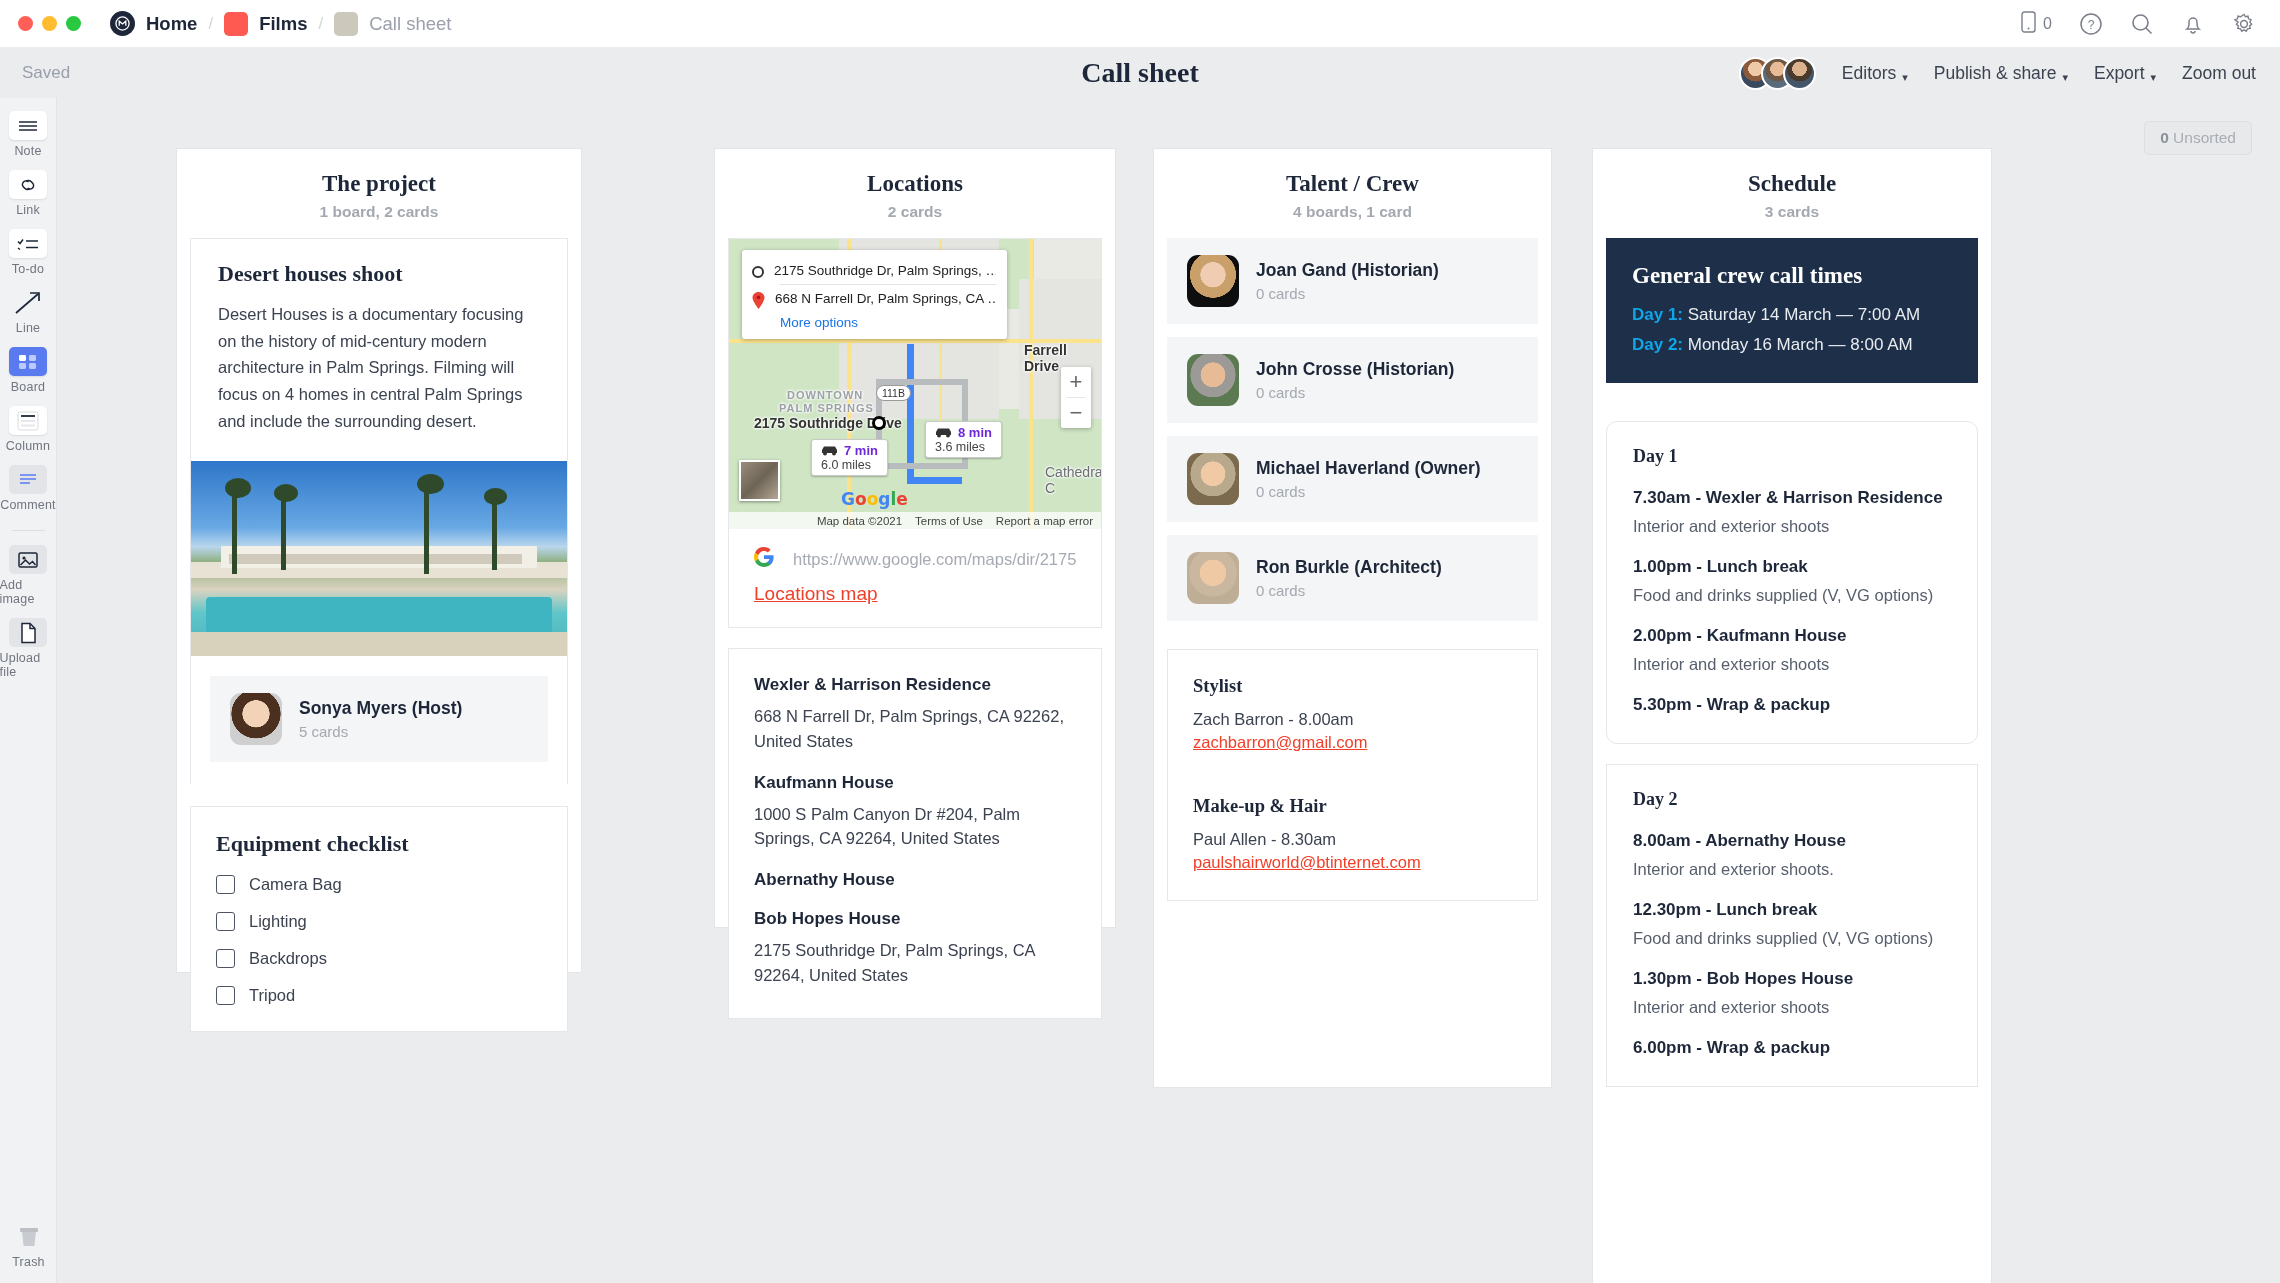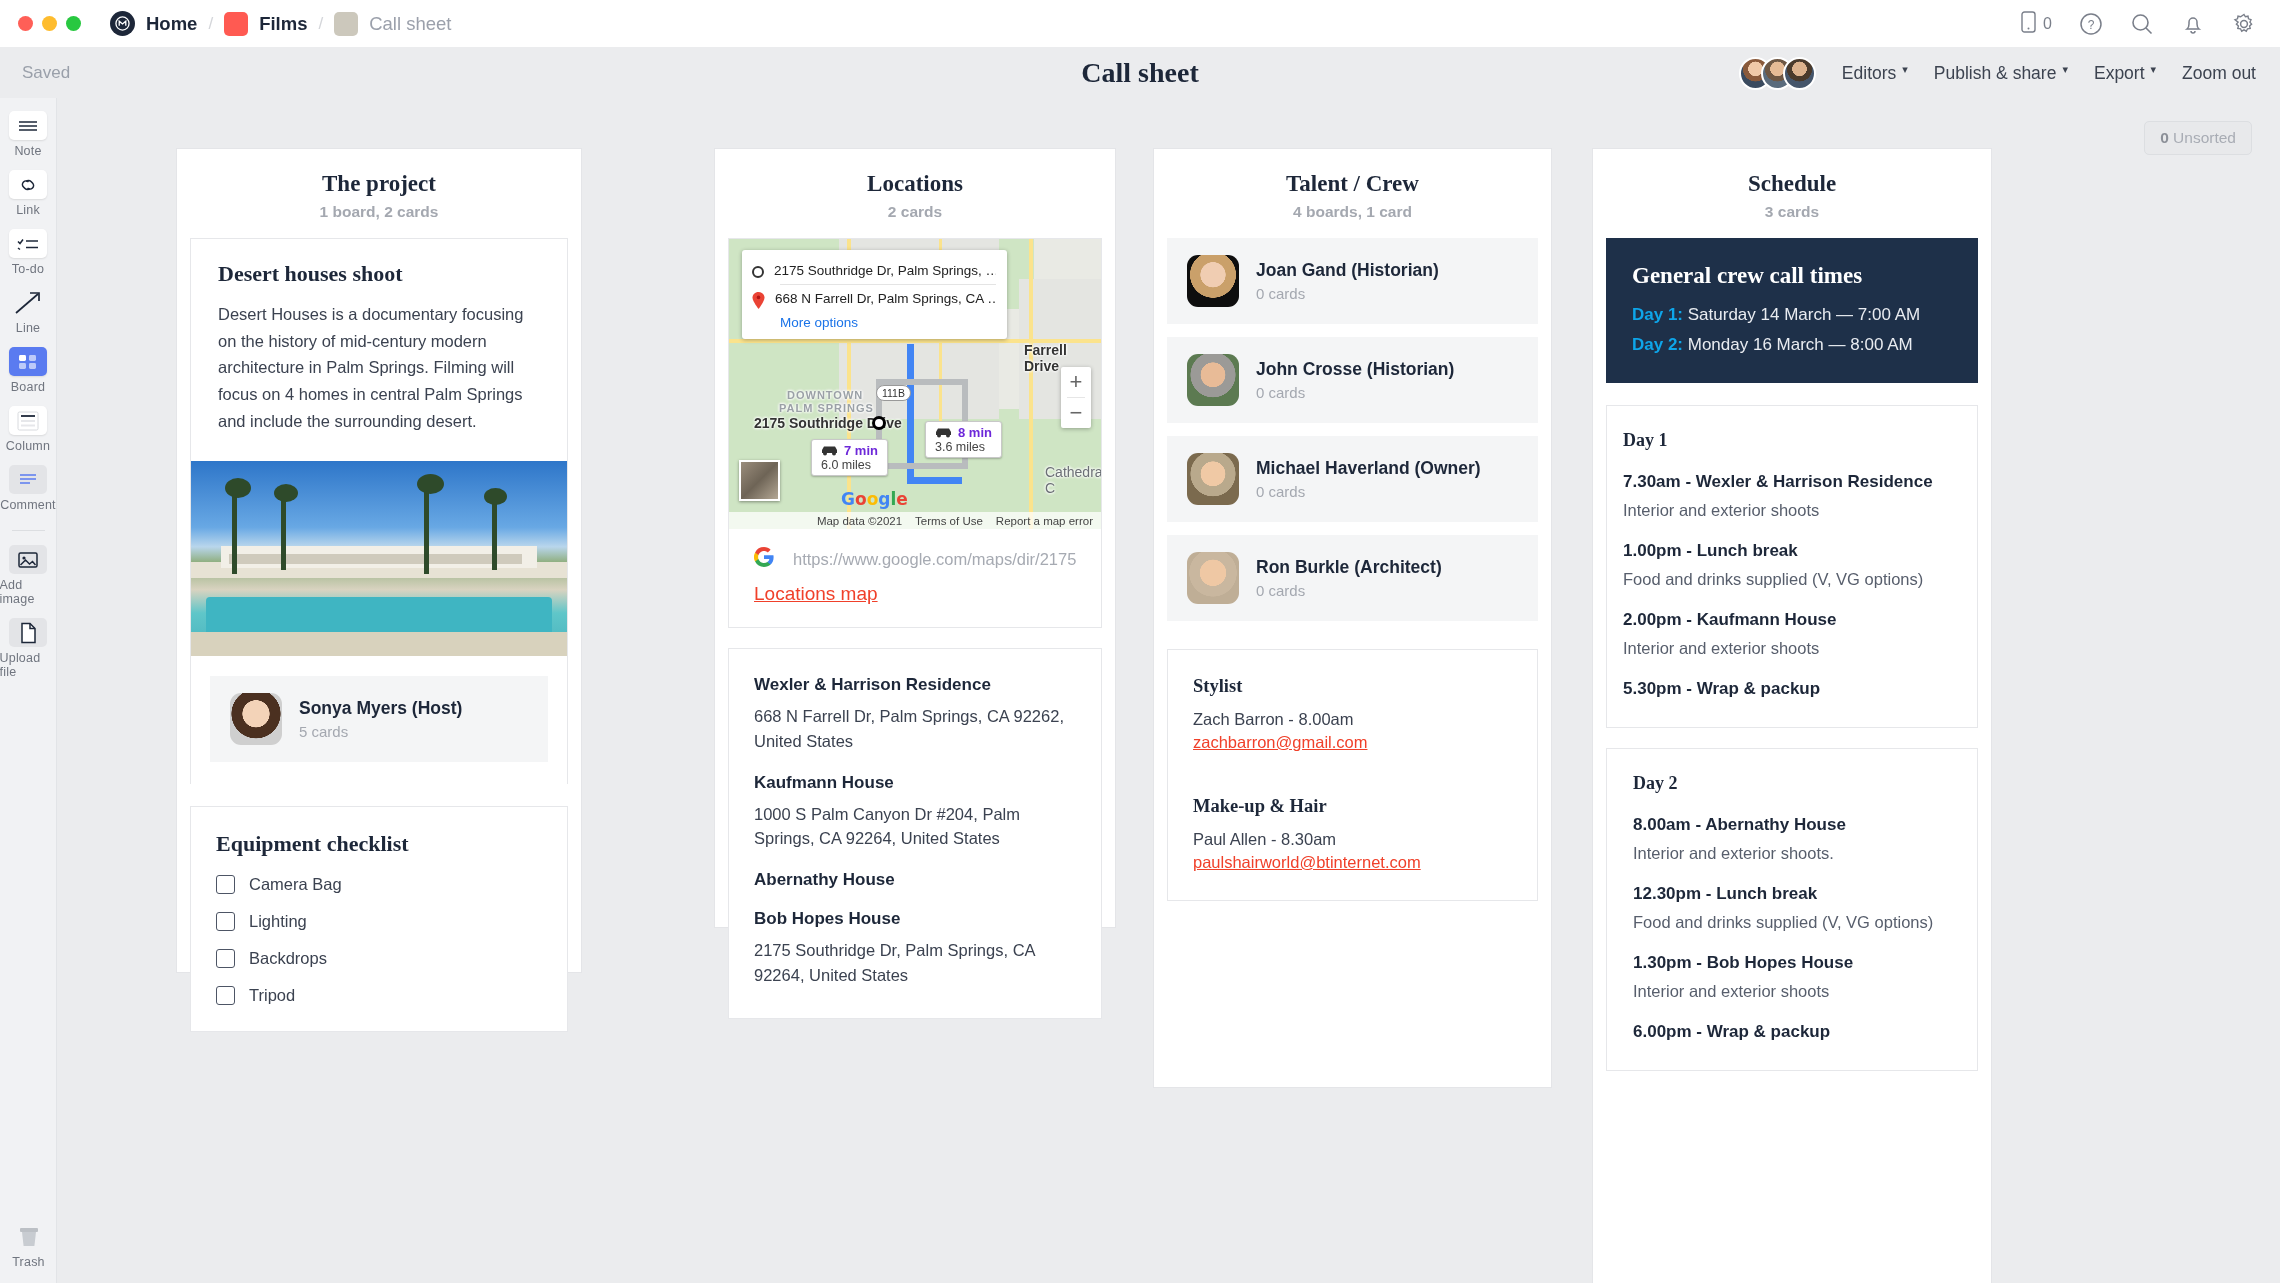--- a/index.html
+++ b/index.html
@@ -55,21 +55,21 @@
   .sb-right {
     margin-left: auto; display: flex; align-items: center; gap: 26px;
     padding-right: 24px; position: relative; z-index: 3;
   }
   .avatars { display: flex; }
   .av {
     width: 33px; height: 33px; border-radius: 50%; border: 2px solid #fff;
     margin-left: -11px; background-size: cover; background-position: center;
   }
   .av:first-child { margin-left: 0; }
-  .menu-link { font-size: 17.5px; color: #3c4350; display: flex; align-items: flex-start; gap: 6px; }
+  .menu-link { font-size: 17.5px; color: #3c4350; display: flex; align-items: flex-end; gap: 6px; }
   .caret { font-size: 11px; color: #3c4350; }
 
   
   .toolbar {
     position: absolute; top: 98px; left: 0; width: 57px; height: 1185px;
     background: #f1f2f4; border-right: 1px solid #e2e4e7;
     display: flex; flex-direction: column; align-items: center;
     padding-top: 13px;
   }
   .tool { width: 57px; display: flex; flex-direction: column; align-items: center; margin-bottom: 12px; }
@@ -647,21 +647,21 @@
     <div class="dark-card" style="margin:0 13px;">
       <div class="dark-title serif">General crew call times</div>
       <div class="dark-line">
         <b>Day 1:</b><span> Saturday 14 March — 7:00 AM</span>
       </div>
       <div class="dark-line">
         <b>Day 2:</b><span> Monday 16 March — 8:00 AM</span>
       </div>
     </div>
 
-    <div class="card" style="margin:22px 13px 0; padding:24px 16px 28px;">
+    <div class="card" style="margin:38px 13px 0; padding:24px 26px 28px;border-radius:11px;">
       <div class="day-title serif">Day 1</div>
       <div class="sch-item">
         <div class="sch-head">7.30am - Wexler &amp; Harrison Residence</div>
         <div class="sch-desc">Interior and exterior shoots</div>
       </div>
       <div class="sch-item">
         <div class="sch-head">1.00pm - Lunch break</div>
         <div class="sch-desc">Food and drinks supplied (V, VG options)</div>
       </div>
       <div class="sch-item">

